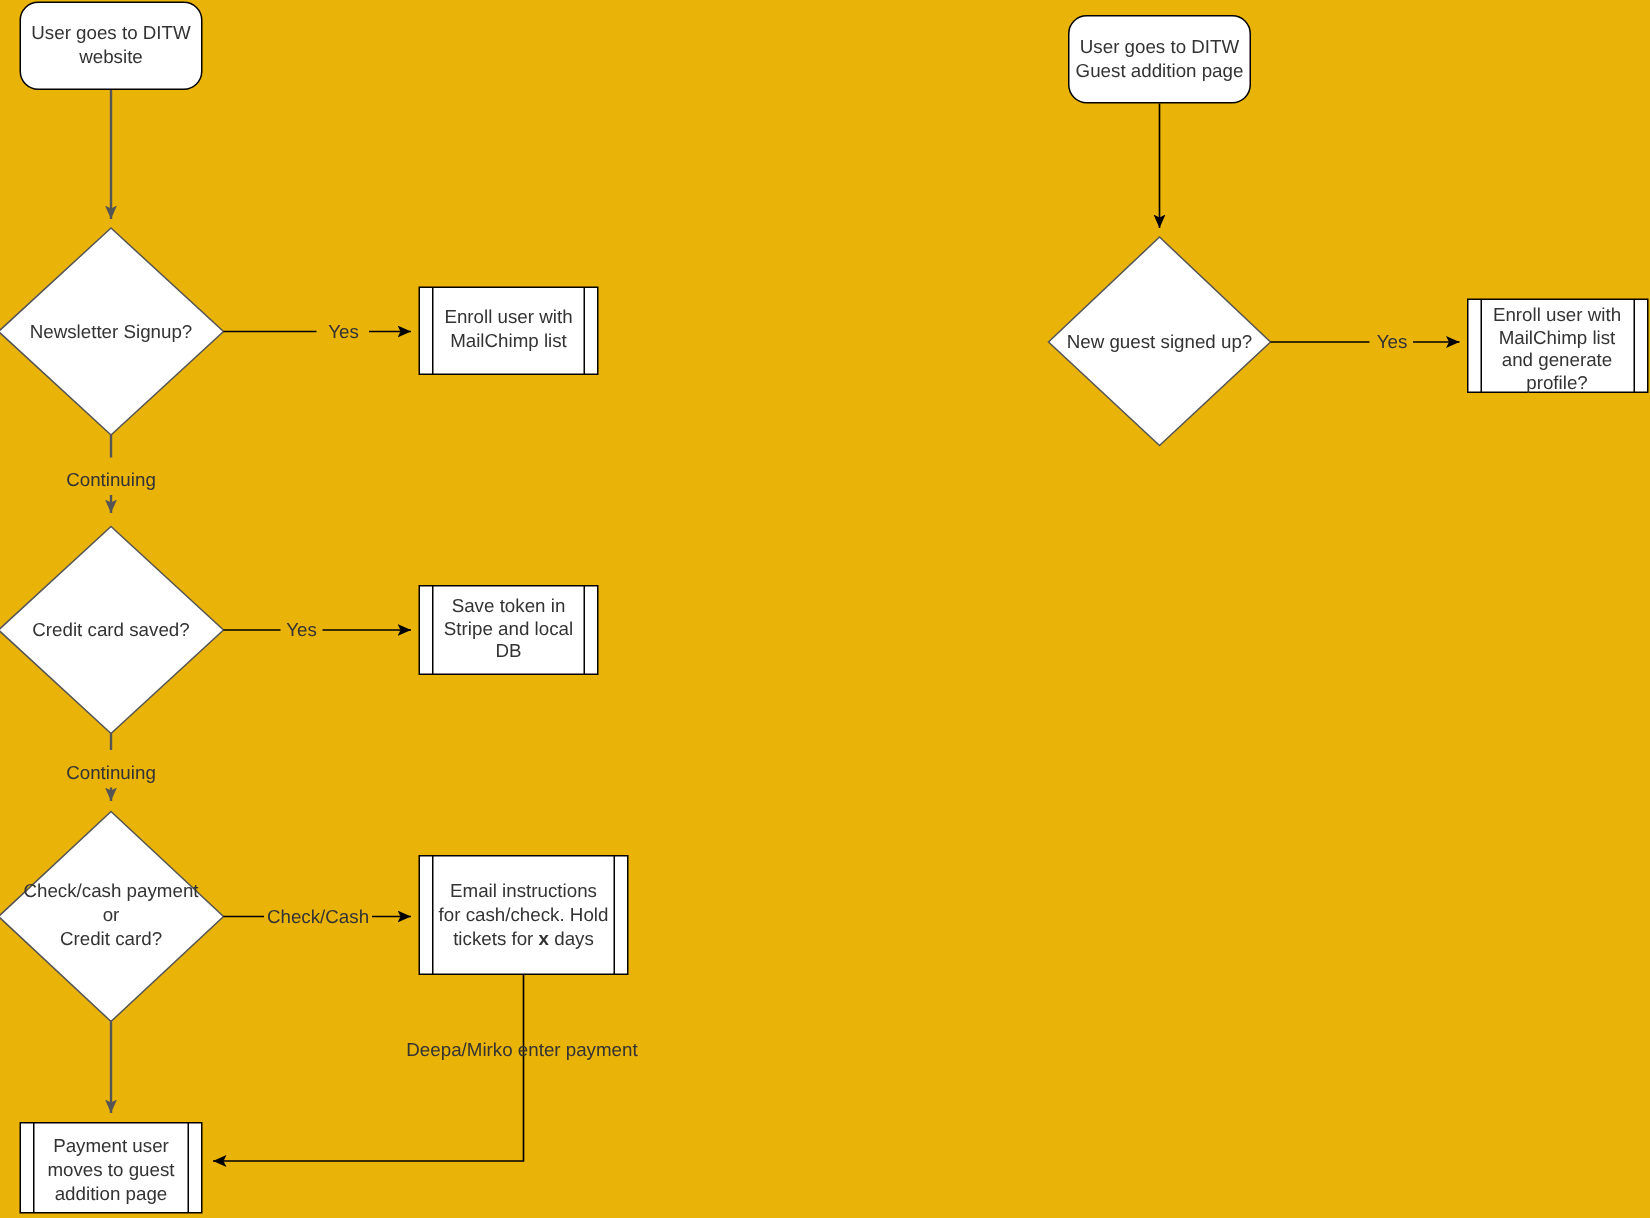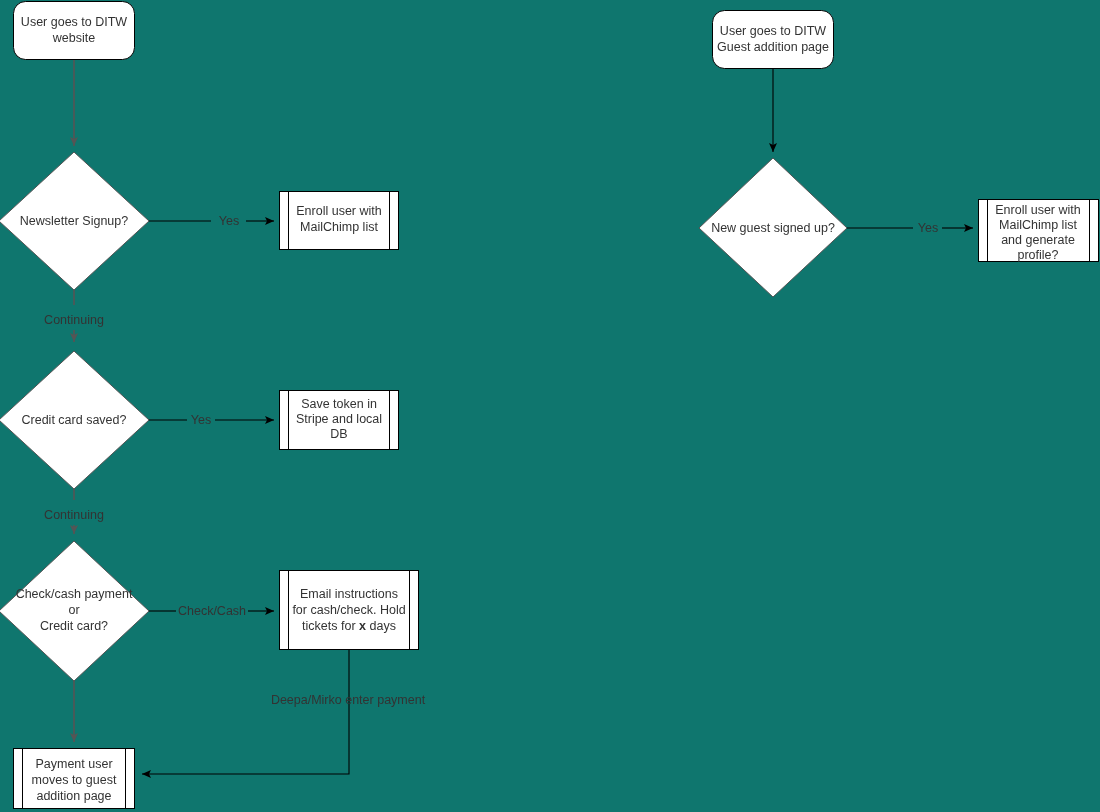--- a/index.html
+++ b/index.html
@@ -8,21 +8,21 @@
     padding: 0;
     background: #ffffff;
   }
   body {
     font-family: "Liberation Sans", sans-serif;
   }
   #canvas {
     position: relative;
     width: 1100px;
     height: 812px;
-    background: #0f766e;
+    background: #eab308;
     overflow: hidden;
   }
   #diagram-svg {
     position: absolute;
     left: 0;
     top: 0;
     width: 1100px;
     height: 812px;
   }
   .node-text {

